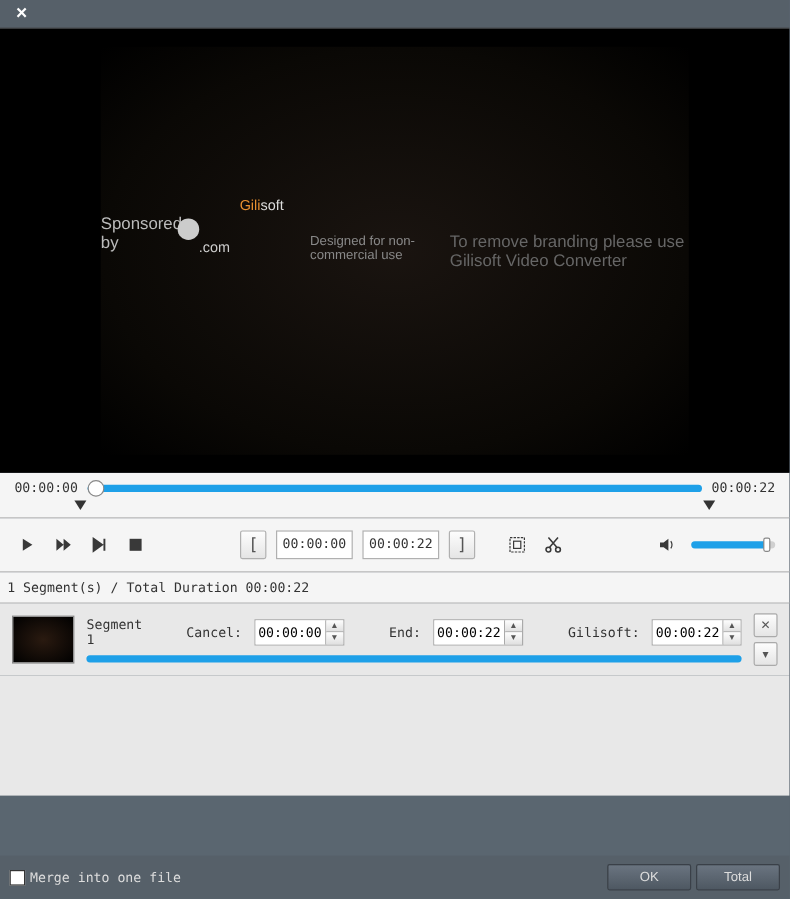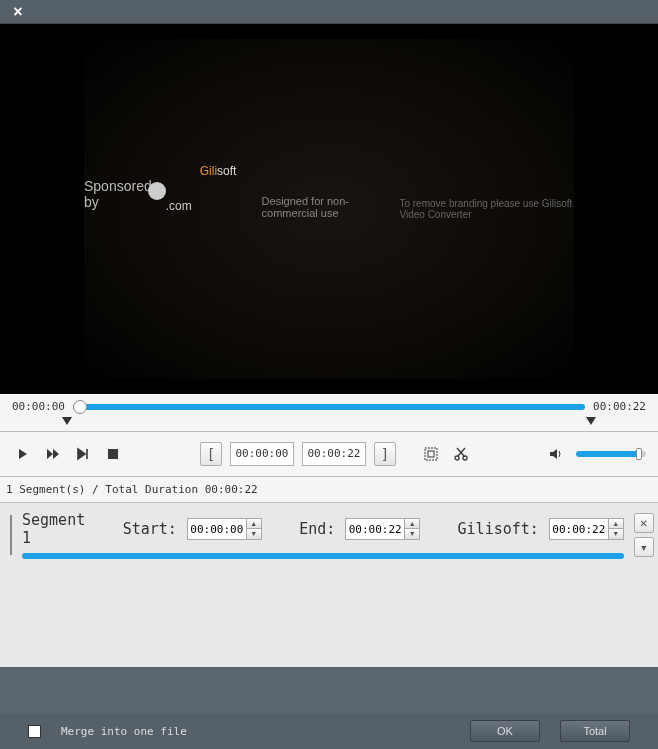--- a/index.html
+++ b/index.html
@@ -11,21 +11,21 @@
 
 .video-area { background: #000; height: 370px; display: flex; align-items: center; justify-content: center; position: relative; }
 .video-frame { width: 490px; height: 340px; background: radial-gradient(ellipse at center, #1a1410 0%, #0a0805 70%, #000 100%); display: flex; flex-direction: row; align-items: center; justify-content: center; color: #ccc; }
 .video-frame .sponsored { font-size: 14px; color: #bbb; margin-bottom: 30px; }
 .video-frame .logo { font-size: 28px; margin-bottom: 50px; }
 .video-frame .logo .gili { color: #e89030; font-weight: normal; margin-left: 48px; }
 .video-frame .logo .soft { color: #ddd; }
 .video-frame .logo .com { color: #ccc; }
 .video-frame .gear { display: inline-block; width: 18px; height: 18px; background: #ccc; border-radius: 50%; position: relative; vertical-align: super; margin-left: -4px; }
 .video-frame .designed { font-size: 11px; color: #888; margin-bottom: 4px; padding-left: 22px; }
-.video-frame .remove { font-size: 10px; color: #666; margin-left: 22px; }
+.video-frame .remove { font-size: 14px; color: #666; margin-left: 22px; }
 
 .timeline-area { background: #f5f5f5; padding: 6px 12px; border-bottom: 1px solid #bbb; }
 .timeline-row { display: flex; align-items: center; gap: 8px; }
 .timeline-row .time { font-family: monospace; color: #333; font-size: 11px; }
 .timeline-track { flex: 1; height: 6px; background: #1ea0e8; border-radius: 3px; position: relative; }
 .timeline-thumb { position: absolute; left: 0; top: -4px; width: 14px; height: 14px; background: #fff; border: 1px solid #888; border-radius: 50%; }
 .marker-row { display: flex; padding: 4px 50px 0 50px; justify-content: space-between; }
 .marker { width: 0; height: 0; border-left: 5px solid transparent; border-right: 5px solid transparent; border-top: 8px solid #333; }
 
 .controls-area { background: #f5f5f5; padding: 10px 12px; display: flex; align-items: center; gap: 8px; border-bottom: 1px solid #bbb; }
@@ -35,33 +35,33 @@
 .spacer { flex: 1; }
 .volume-slider { width: 70px; height: 6px; background: linear-gradient(to right, #1ea0e8 90%, #d0d0d0 90%); border-radius: 3px; position: relative; }
 .volume-thumb { position: absolute; right: 4px; top: -3px; width: 6px; height: 12px; background: #fff; border: 1px solid #888; border-radius: 2px; }
 
 .summary-bar { background: #f5f5f5; text-align: left; padding: 6px; font-family: monospace; color: #333; font-size: 11px; border-bottom: 1px solid #bbb; }
 
 .segment-area { background: #e8e8e8; padding: 8px 10px; display: flex; align-items: center; gap: 10px; position: relative; }
 .seg-thumb { width: 54px; height: 40px; background: radial-gradient(ellipse at center, #2a1a10, #000); border: 1px solid #888; }
 .seg-fields { flex: 1; }
 .seg-row1 { display: flex; align-items: center; gap: 10px; margin-bottom: 6px; }
-.seg-label { font-family: monospace; color: #333; font-size: 15px; }
+.seg-label { font-family: monospace; color: #333; font-size: 11px; }
 .spinner { display: inline-flex; border: 1px solid #aaa; background: #fff; height: 22px; }
 .spinner input { border: none; width: 58px; text-align: center; font-family: monospace; font-size: 11px; outline: none; }
 .spinner .spins { display: flex; flex-direction: column; border-left: 1px solid #aaa; }
 .spinner .spin { width: 14px; height: 10px; background: linear-gradient(#fdfdfd,#e0e0e0); font-size: 7px; line-height: 10px; text-align: center; cursor: pointer; color: #555; }
 .spinner .spin:first-child { border-bottom: 1px solid #aaa; }
 .seg-progress { height: 6px; background: #1ea0e8; border-radius: 3px; }
 .side-btns { display: flex; flex-direction: column; gap: 4px; }
 .side-btn { width: 20px; height: 20px; border: 1px solid #aaa; background: linear-gradient(#fdfdfd,#e5e5e5); display: flex; align-items: center; justify-content: center; font-size: 10px; cursor: pointer; color: #555; border-radius: 2px; }
 
 .empty-area { background: #e8e8e8; height: 100px; }
 
-.footer { position: absolute; bottom: 0; left: 0; right: 0; background: #566069; height: 36px; display: flex; align-items: center; padding: 0 28px; gap: 20px; }
+.footer { position: absolute; bottom: 0; left: 0; right: 0; background: #566069; height: 36px; display: flex; align-items: center; padding: 0 8px; gap: 4px; }
 .footer .checkbox { width: 13px; height: 13px; background: #fff; border: 1px solid #333; display: inline-block; }
 .footer .merge-label { color: #ddd; font-family: monospace; font-size: 11px; }
 .footer .spacer { flex: 1; }
 .footer .btn { width: 70px; height: 22px; background: linear-gradient(#6a7480,#4e5862); border: 1px solid #3a4048; color: #ddd; font-family: Liberation Sans, sans-serif; font-size: 11px; cursor: pointer; border-radius: 2px; }
 
 svg { display: block; }
 </style>
 </head>
 <body>
 
@@ -147,21 +147,21 @@
 </div>
 
 <div class="summary-bar">1 Segment(s) / Total Duration 00:00:22</div>
 
 <div class="segment-area">
   <div class="seg-thumb"></div>
   <div class="seg-fields">
     <div class="seg-row1">
       <span class="seg-label">Segment 1</span>
       <div style="width:12px"></div>
-      <span class="seg-label">Start:</span>
+      <span class="seg-label">Cancel:</span>
       <div class="spinner">
         <input value="00:00:00" style="">
         <div class="spins">
             <div class="spin">▲</div>
             <div class="spin">▼</div>
           </div>
       </div>
       <div style="width:20px"></div>
       <span class="seg-label">End:</span>
       <div class="spinner">

